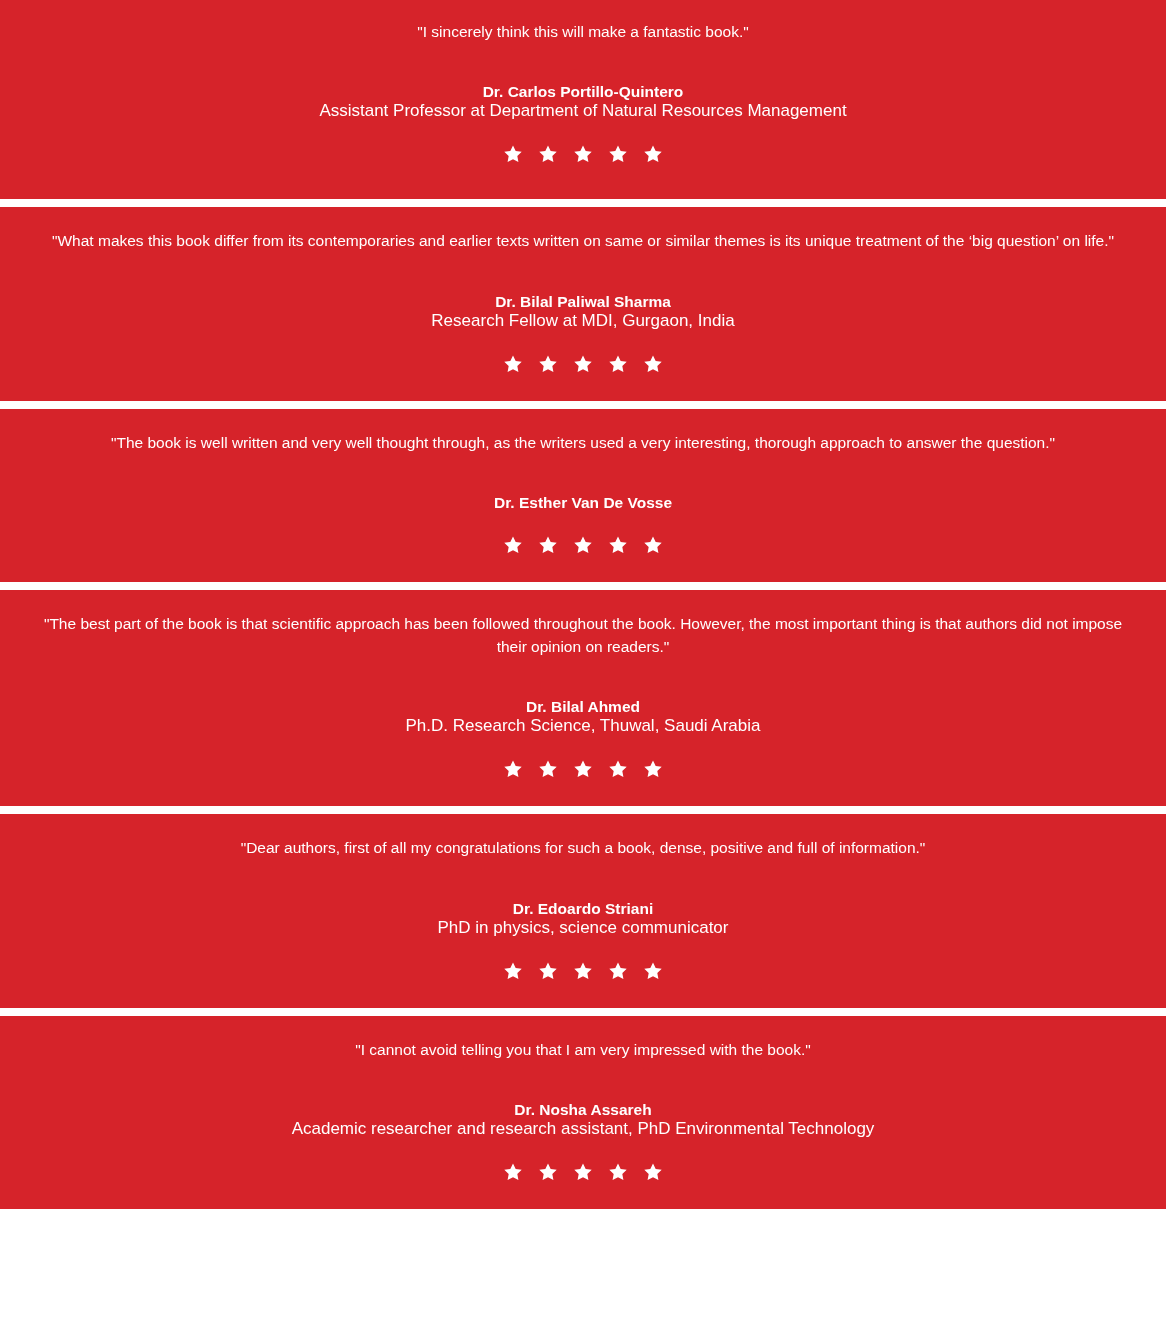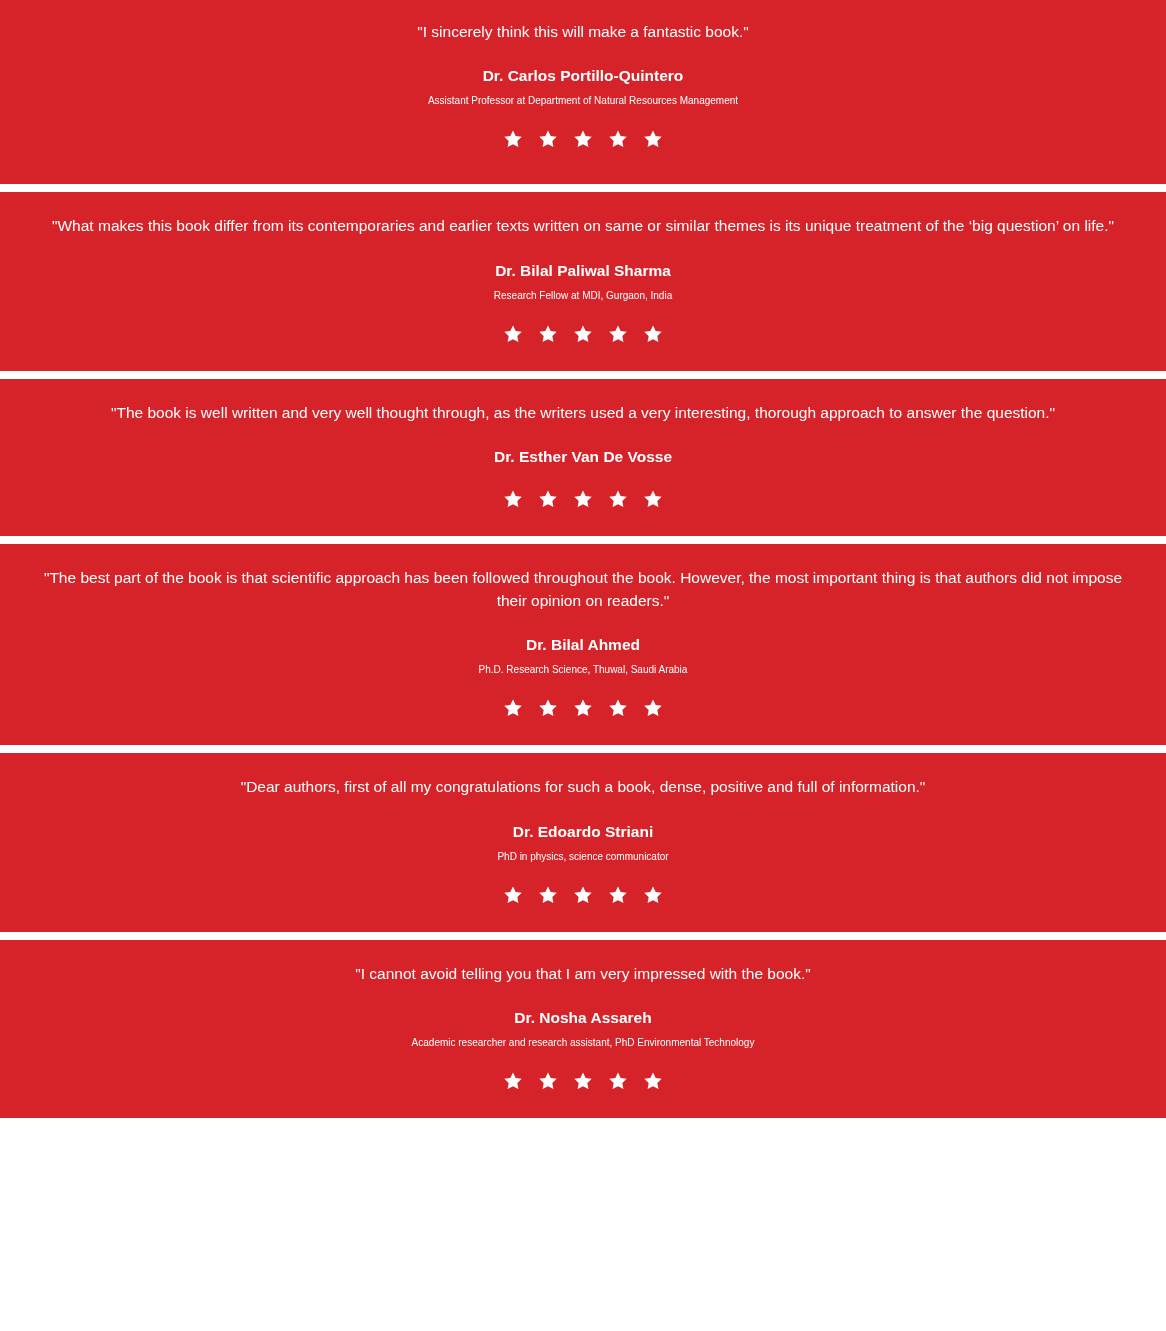--- a/index.html
+++ b/index.html
@@ -30,27 +30,26 @@
     line-height: 1.5;
     font-weight: 400;
     margin: 0 auto;
     max-width: 1110px;
     padding: 0 6px;
     color: #ffffff;
   }
   .author {
     font-size: 15.5px;
     font-weight: bold;
-    margin-top: 24px;
+    margin-top: 40px;
     color: #ffffff;
   }
   .role {
-    font-size: 10px;
+    font-size: 17px;
     font-weight: 400;
-    margin-top: 10px;
     color: #ffffff;
   }
   .stars {
     margin-top: 22px;
     display: flex;
     justify-content: center;
     align-items: center;
     gap: 13px;
   }
   .star {

